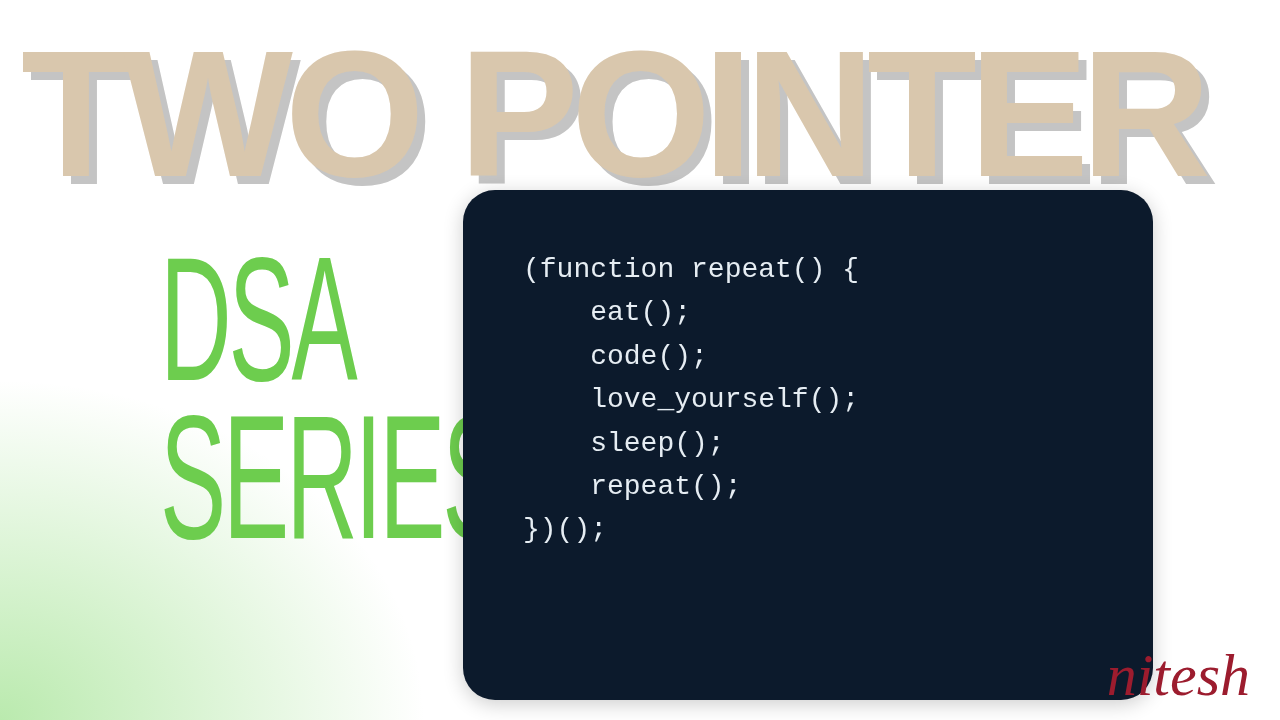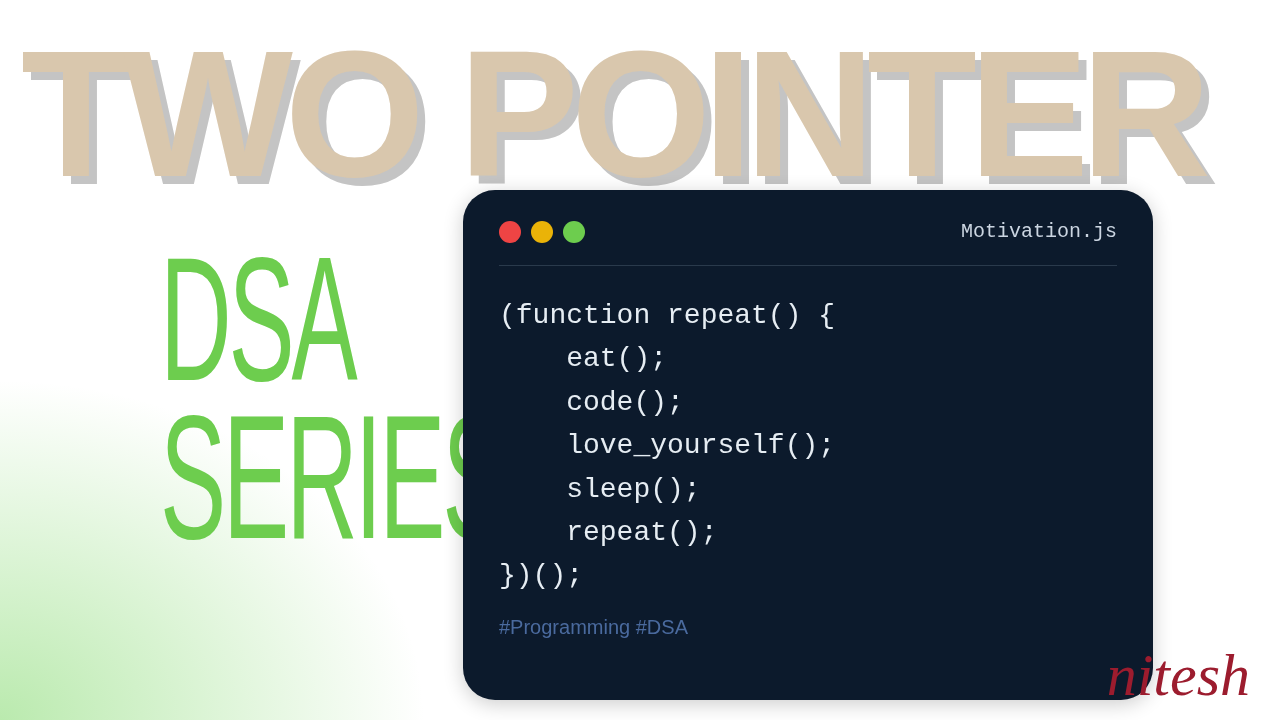--- a/index.html
+++ b/index.html
@@ -91,20 +91,21 @@
     font-family: 'Courier New', monospace;
     font-size: 20px;
   }
   .code-content {
     margin-top: 28px;
     color: #e6edf3;
     font-family: 'Courier New', monospace;
     font-size: 28px;
     line-height: 1.55;
     white-space: pre;
+    margin-left: 24px;
   }
   .hashtags {
     margin-top: 18px;
     color: #4a6a9e;
     font-size: 20px;
     font-family: Arial, sans-serif;
   }
   .signature {
     position: absolute;
     bottom: 10px;
@@ -124,31 +125,22 @@
 
 <div class="title-shadow">TWO POINTER</div>
 <div class="title-main">TWO POINTER</div>
 
 <div class="subtitle">
   <div>DSA</div>
   <div>SERIES</div>
 </div>
 
 <div class="code-window">
-  <div class="window-header">
-    <div class="traffic-lights">
-      <span class="dot-red"></span>
-      <span class="dot-yellow"></span>
-      <span class="dot-green"></span>
-    </div>
-    <div class="filename">Motivation.js</div>
-  </div>
   <div class="code-content">(function repeat() {
     eat();
     code();
     love_yourself();
     sleep();
     repeat();
 })();</div>
-  <div class="hashtags">#Programming #DSA</div>
 </div>
 
 <div class="signature">nitesh</div>
 
 </body></html>

